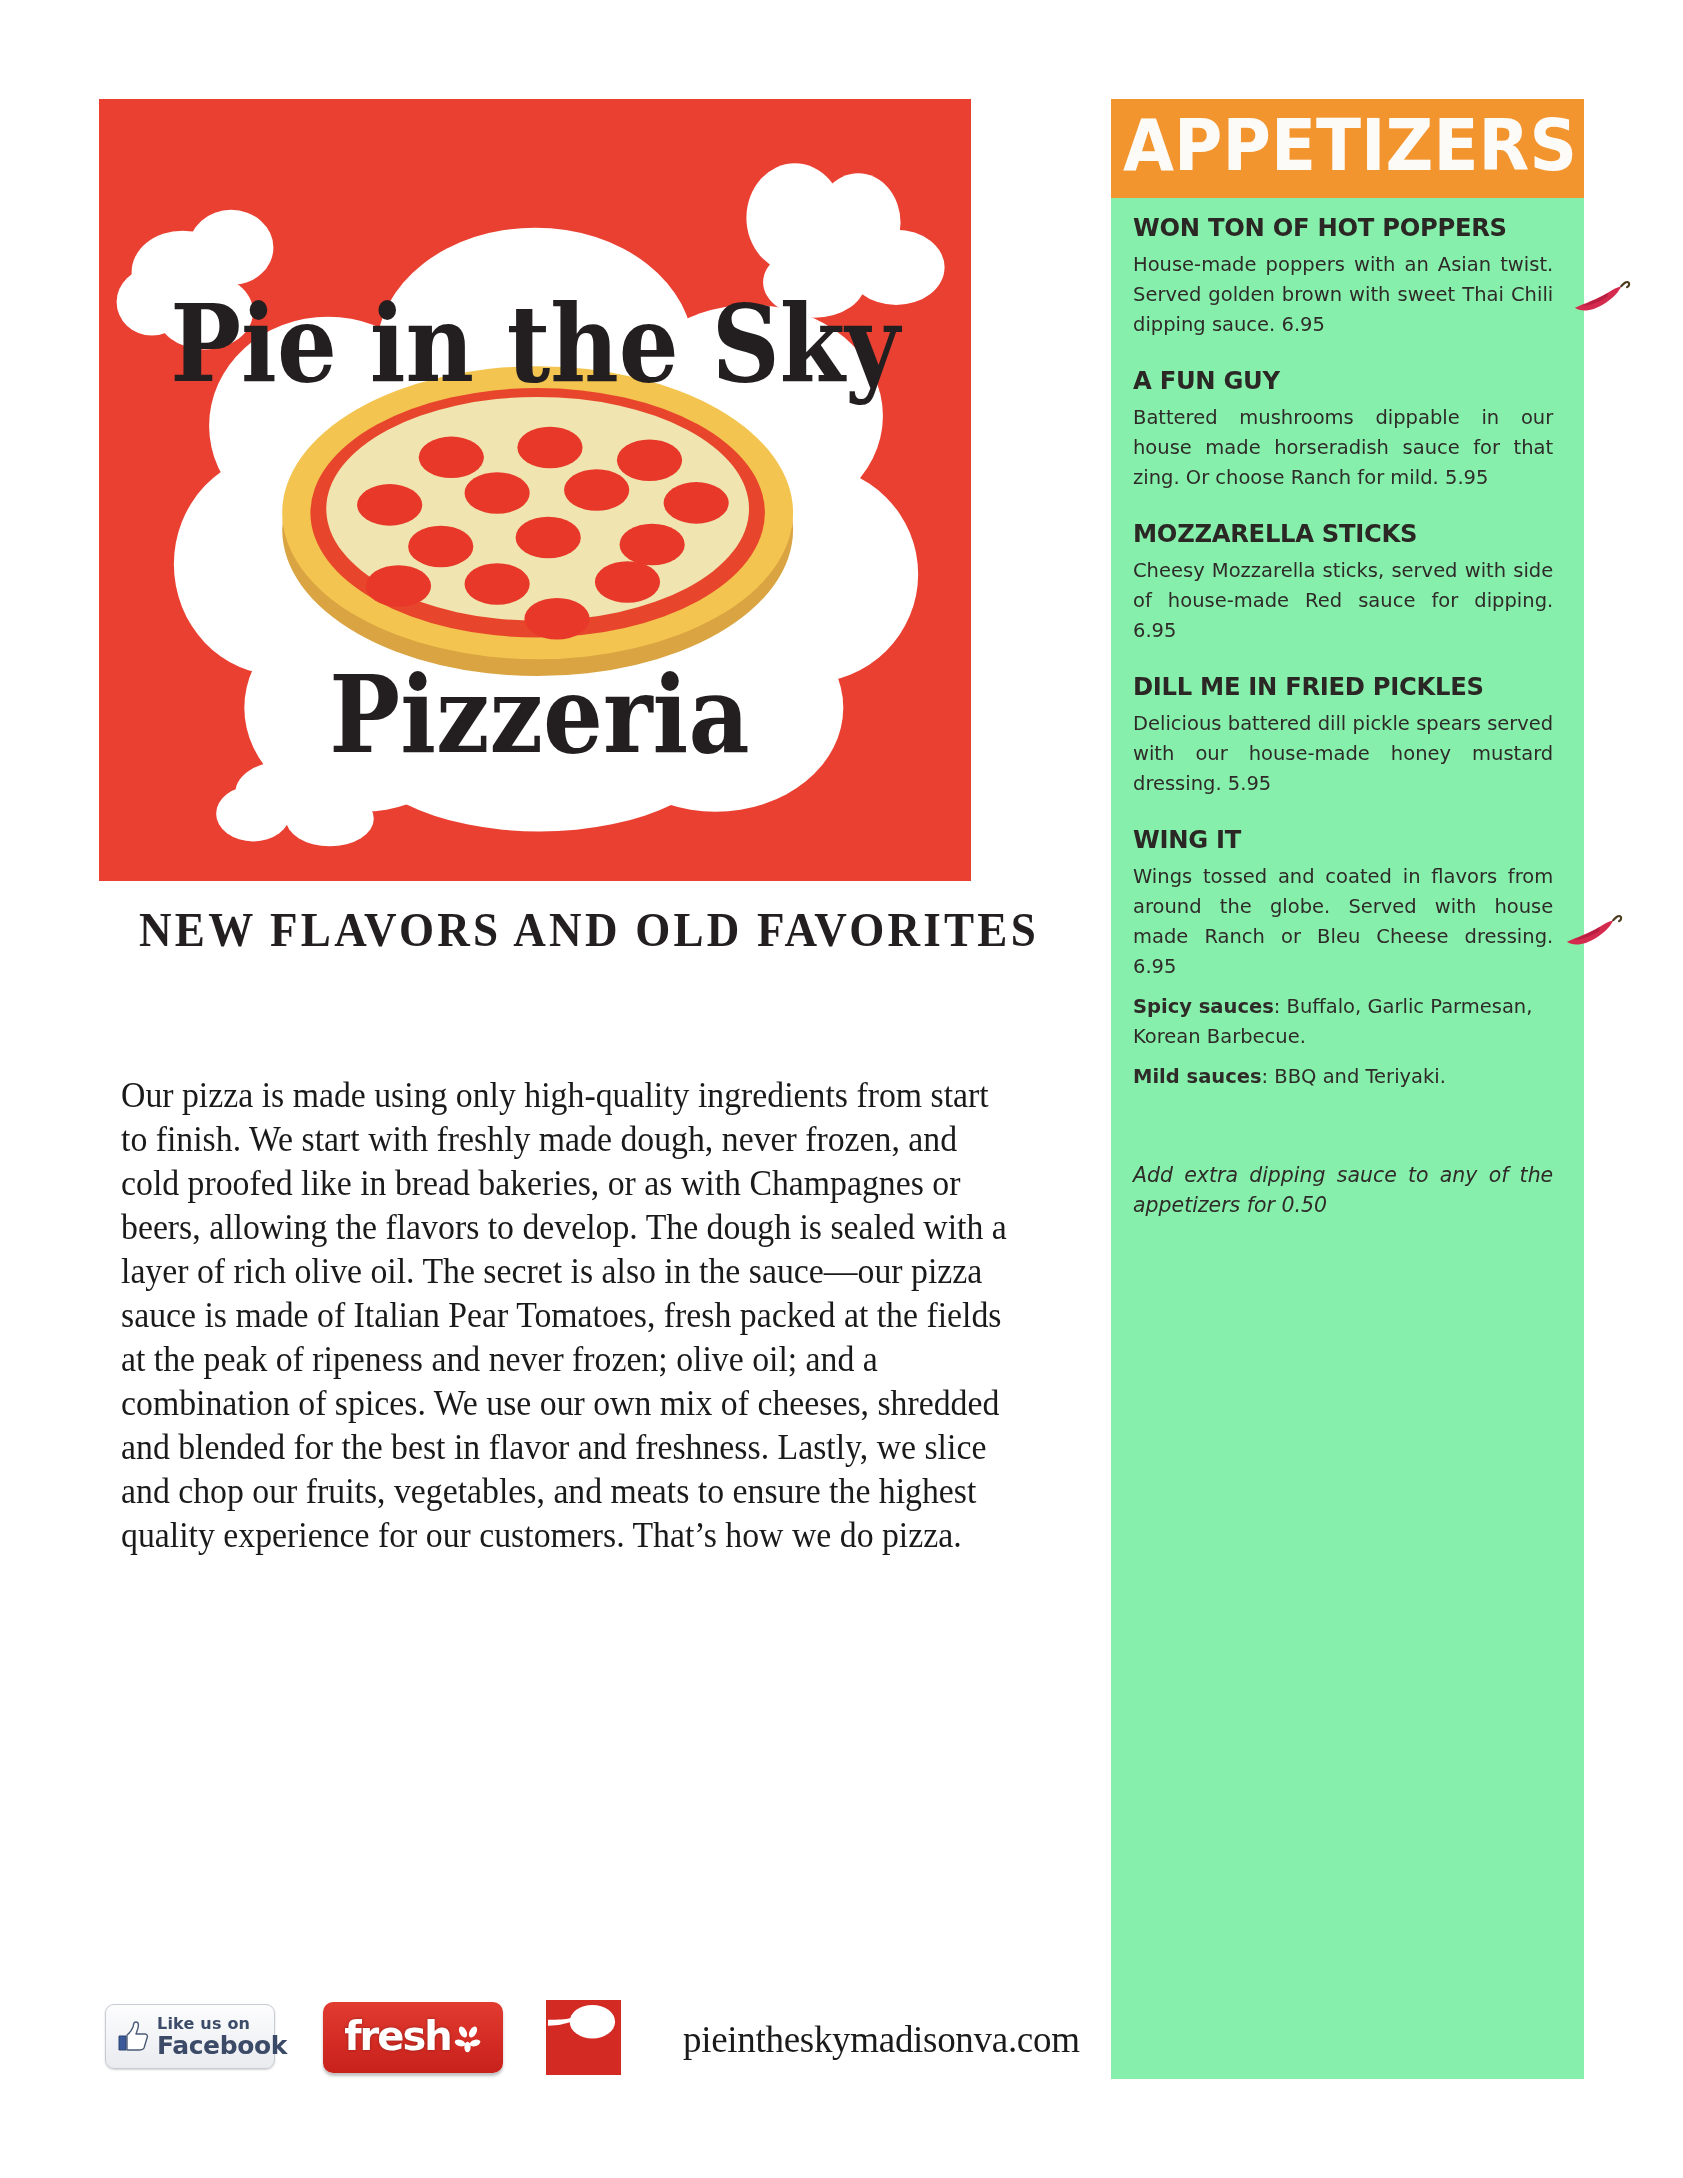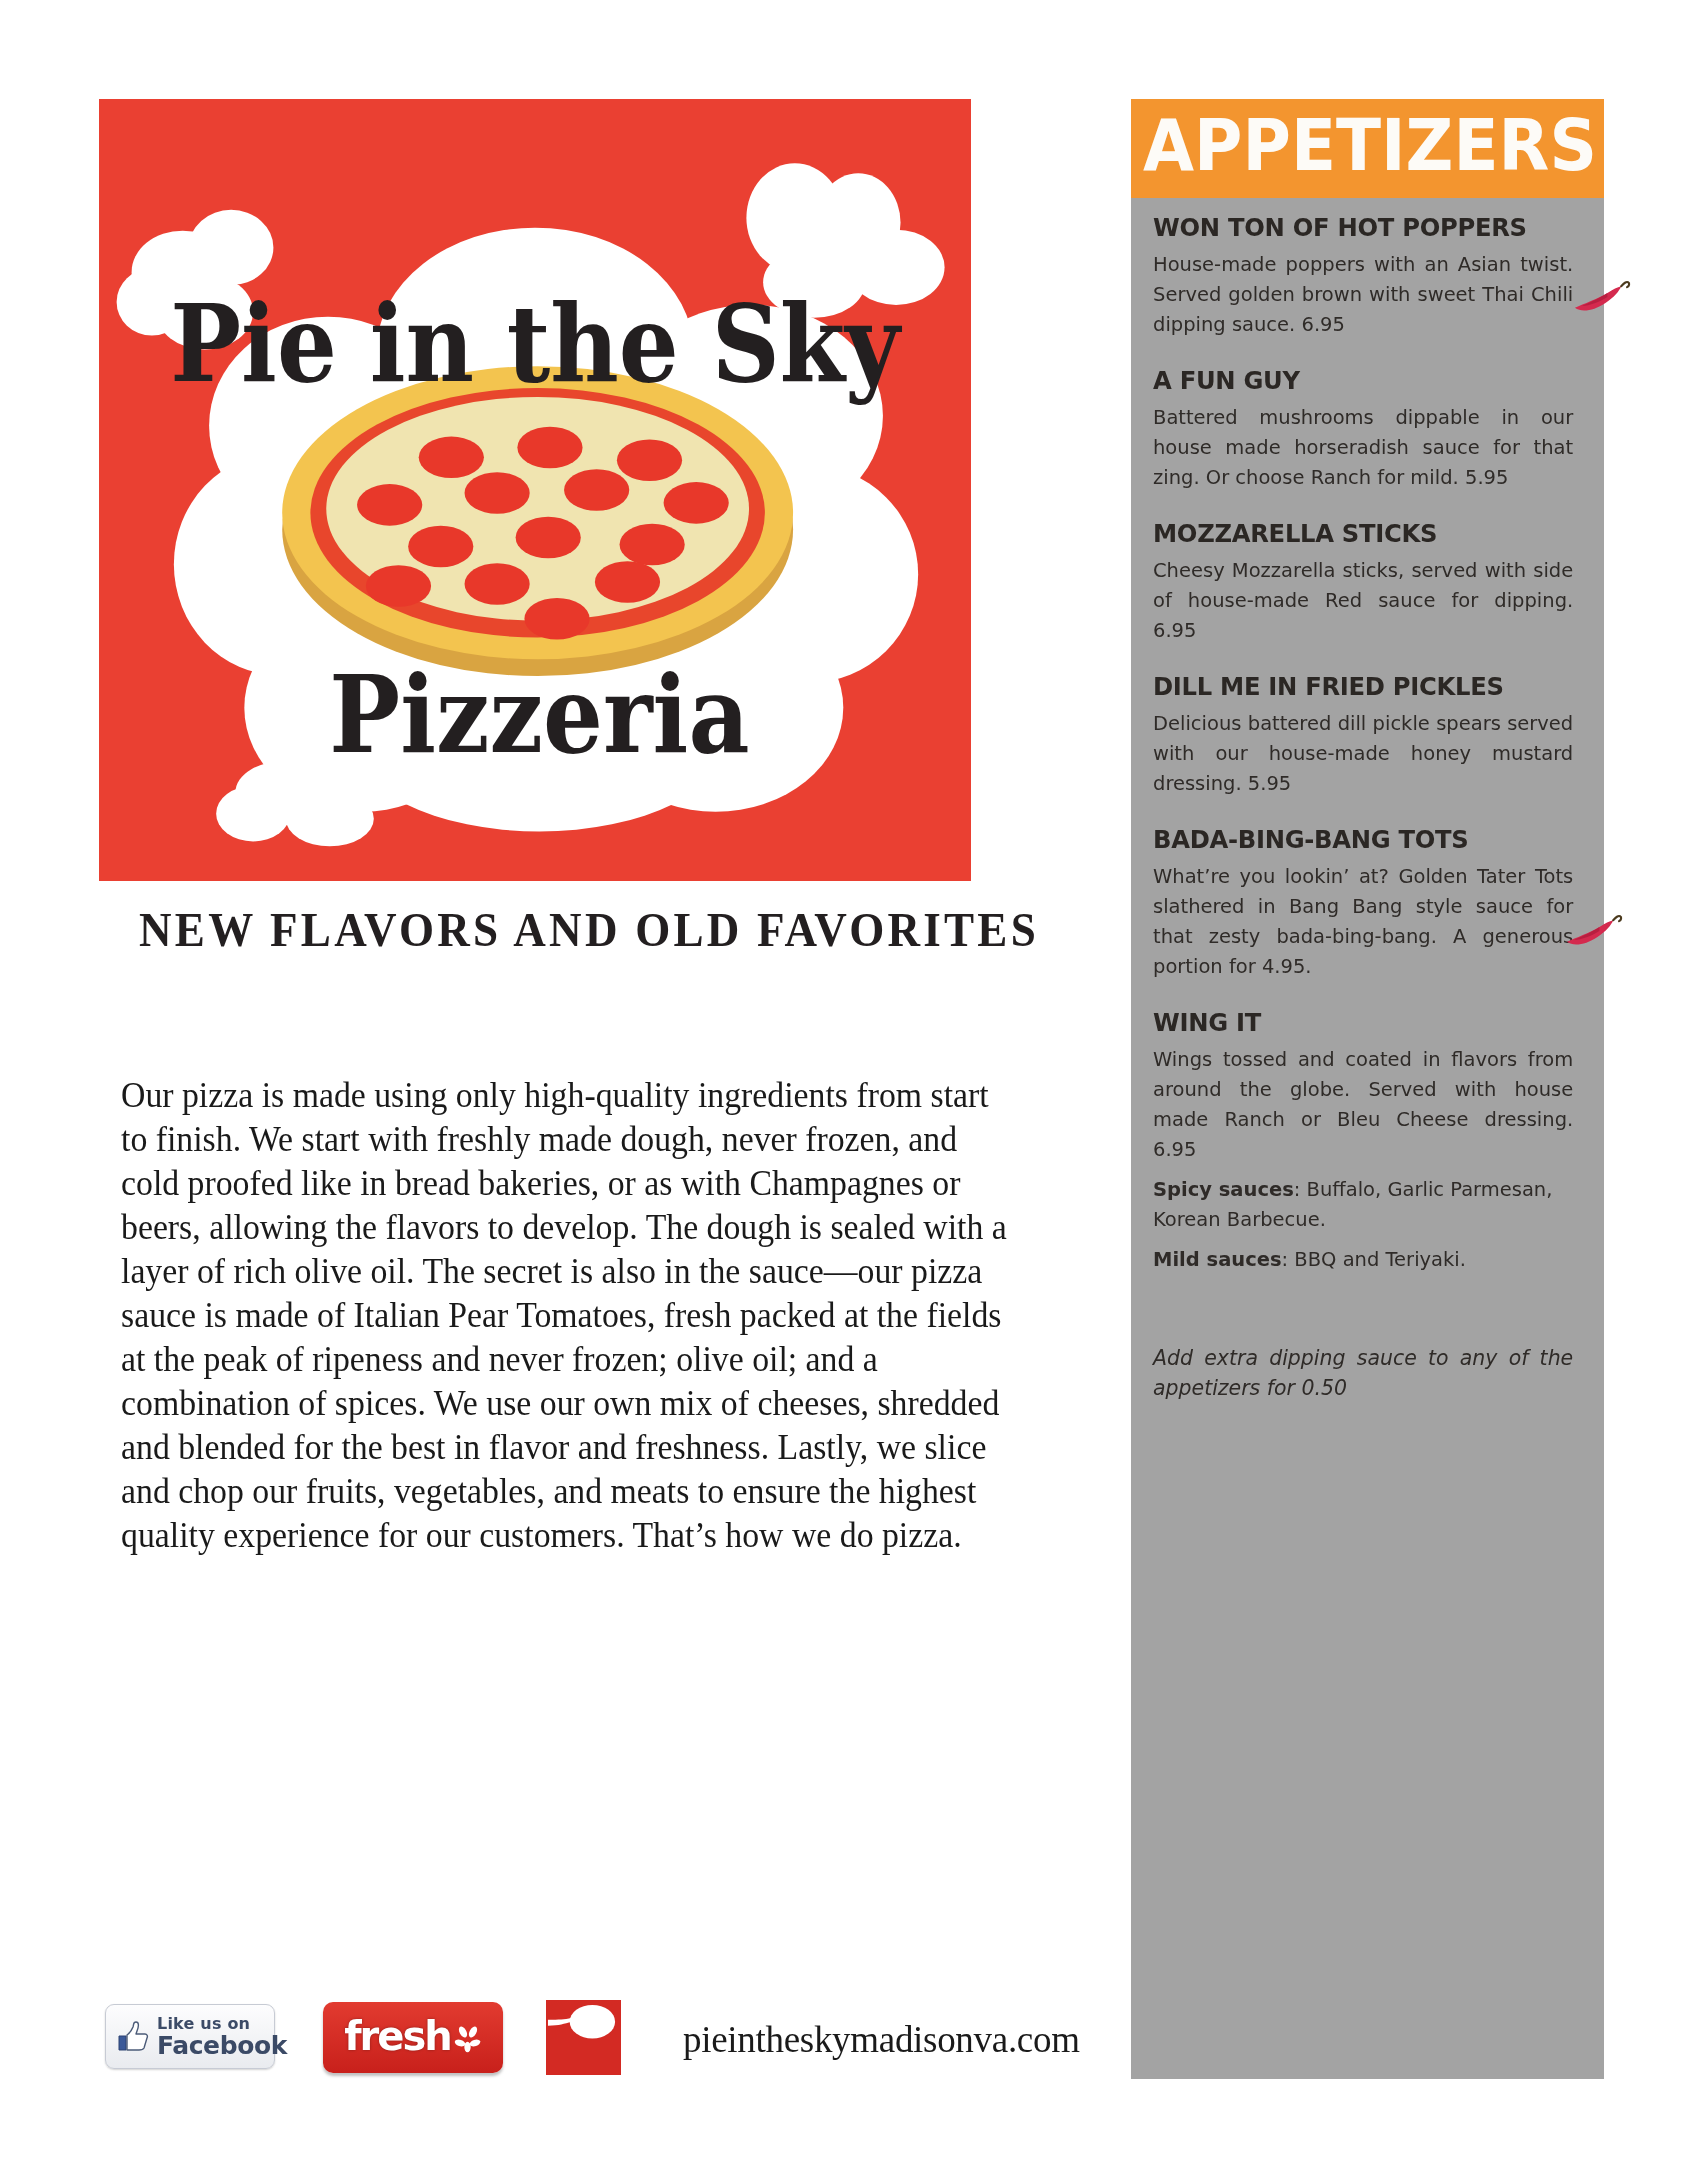--- a/index.html
+++ b/index.html
@@ -154,22 +154,21 @@
     text-align: center;
   }
 
   
   #right-column {
     position: absolute;
     left: 1111px;
     top: 99px;
     width: 473px;
     height: 1980px;
-    background: #a3a3a3;
-    margin-left: 20px;
+    background: #86efac;
   }
   #appetizers-banner {
     height: 99px;
     background: #f3952f;
     display: flex;
     align-items: center;
     padding-left: 12px;
     box-sizing: border-box;
   }
   #appetizers-title {
@@ -370,24 +369,20 @@
       <div class="item-name">MOZZARELLA STICKS</div>
       <div class="item-desc">Cheesy Mozzarella sticks, served with side of house-made Red sauce for dipping.  6.95</div>
     </div>
 
 
     <div class="menu-item">
       <div class="item-name">DILL ME IN FRIED PICKLES</div>
       <div class="item-desc">Delicious battered dill pickle spears served with our house-made honey mustard dressing.  5.95</div>
     </div>
 
-    <div class="menu-item">
-      <div class="item-name">BADA-BING-BANG TOTS</div>
-      <div class="item-desc">What’re you lookin’ at? Golden Tater Tots slathered in Bang Bang style sauce for that zesty bada-bing-bang.  A generous portion for  4.95.</div>
-    </div>
 
     <div class="menu-item">
       <div class="item-name">WING IT</div>
       <div class="item-desc">Wings tossed and coated in flavors from around the globe. Served with house made Ranch or Bleu Cheese dressing. 6.95</div>
       <div class="sauce-line"><b>Spicy sauces</b><span>: Buffalo, Garlic Parmesan, Korean Barbecue.</span></div>
       <div class="sauce-line"><b>Mild sauces</b><span>: BBQ and Teriyaki.</span></div>
     </div>
 
     <div id="extra-note">Add extra dipping sauce to any of the appetizers for  0.50</div>
   </div>

